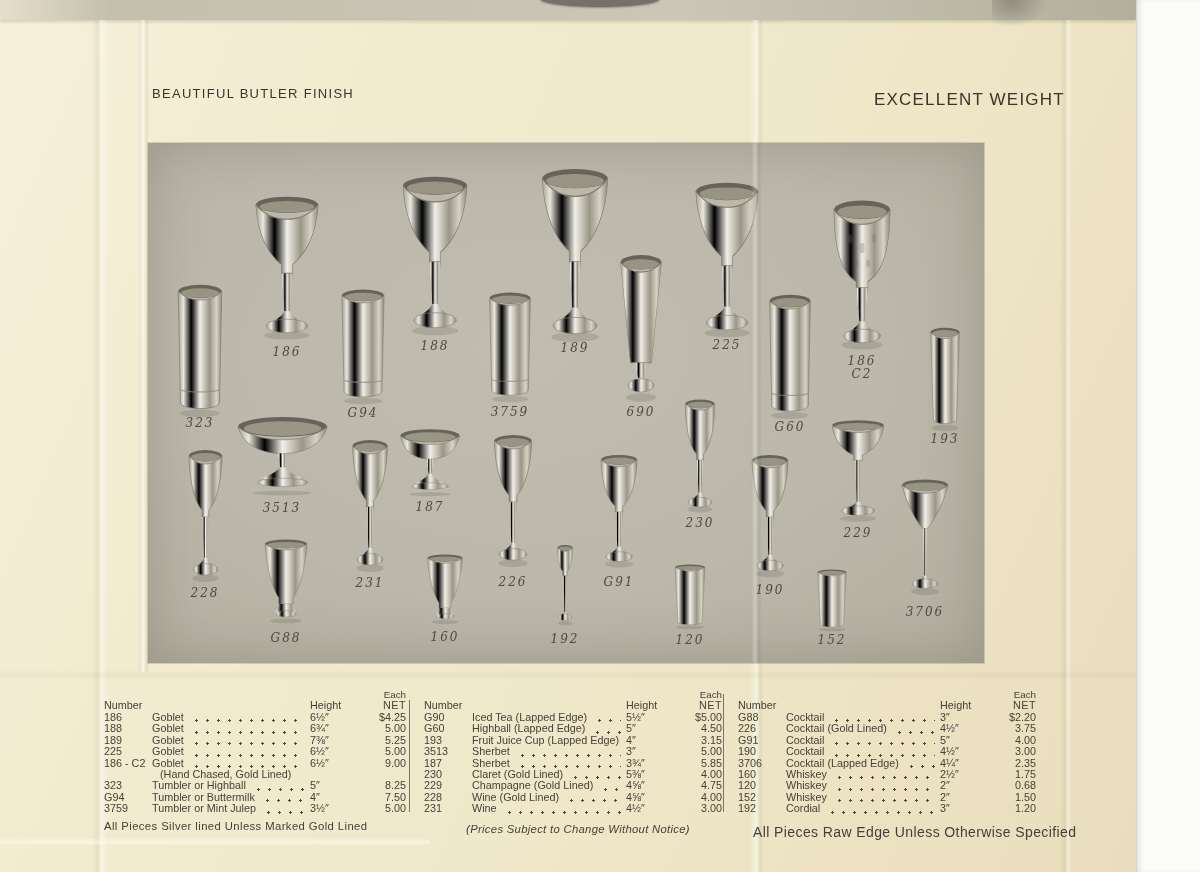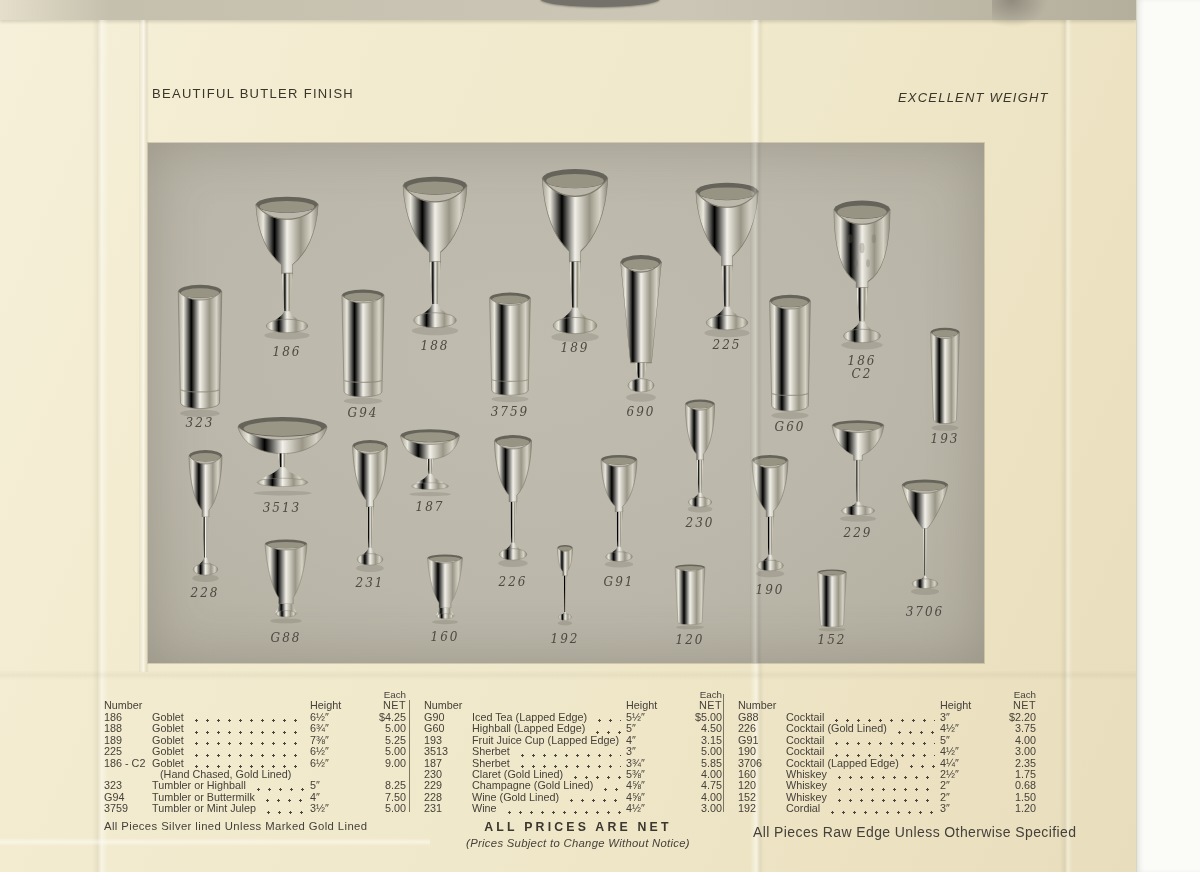--- a/index.html
+++ b/index.html
@@ -26,21 +26,21 @@
   .ch1{left:0;top:670px;width:1136px;height:10px;
     background:linear-gradient(180deg,transparent,rgba(120,110,85,.07) 50%,transparent);}
   .ch2{left:0;top:838px;width:430px;height:8px;
     background:linear-gradient(180deg,transparent,rgba(255,255,248,.5) 50%,transparent);}
   .white-strip{position:absolute;left:1136px;top:0;width:64px;height:872px;background:#fbfbf8;
     border-left:1px solid #d9d4c4;box-shadow:inset 4px 0 6px -3px rgba(0,0,0,.15);}
   .hdr{position:absolute;color:#3a352b;white-space:nowrap;}
   .hdr-left{left:152px;top:86px;font-size:13px;letter-spacing:1.3px;}
   .hdr-center{left:437px;top:81px;width:276px;text-align:center;font-size:16.5px;
     font-style:italic;letter-spacing:1.5px;color:#37322a;}
-  .hdr-right{left:898px;top:90px;font-size:13px;letter-spacing:1.2px;font-style:italic;}
+  .hdr-right{left:874px;top:90px;font-size:17px;letter-spacing:1.2px;}
   .photo{position:absolute;left:148px;top:143px;width:836px;height:520px;overflow:hidden;
     background:radial-gradient(ellipse at 45% 40%, #c0bcaf 0%, #bbb7aa 55%, #b2ae9f 100%);
     box-shadow:inset 0 0 55px rgba(85,80,66,.28), 0 0 0 1px rgba(110,105,88,.25);}
   .photo-crease{position:absolute;left:602px;top:0;width:12px;height:520px;z-index:40;
     background:linear-gradient(90deg,rgba(60,56,46,.05),rgba(255,255,250,.28) 45%,rgba(60,56,46,.09) 75%,transparent);}
   .piece{position:absolute;}
   .piece svg{display:block;width:100%;height:100%;}
   .piece-label{position:absolute;z-index:10;text-align:center;white-space:pre-line;
     font-family:"DejaVu Serif","Liberation Serif",serif;font-style:italic;
     font-size:12px;line-height:1.08;letter-spacing:2px;color:#4e4941;}
@@ -953,20 +953,19 @@
           </span>
       <span class="c-h">3″</span>
       <span class="c-p">1.20</span>
         </div>
       </div>
     <div class="vline v1"></div>
     <div class="vline v2"></div>
 
     <div class="foot-left">All Pieces Silver lined Unless Marked Gold Lined</div>
     <div class="foot-center">
-      <div class="fc-title">ALL PRICES ARE NET</div>
       <div class="fc-sub">(Prices Subject to Change Without Notice)</div>
     </div>
     <div class="foot-right">All Pieces Raw Edge Unless Otherwise Specified</div>
     <div class="date">March 1, 1937</div>
   </div>
   <div class="white-strip"></div>
 </div>
 
 </body></html>

